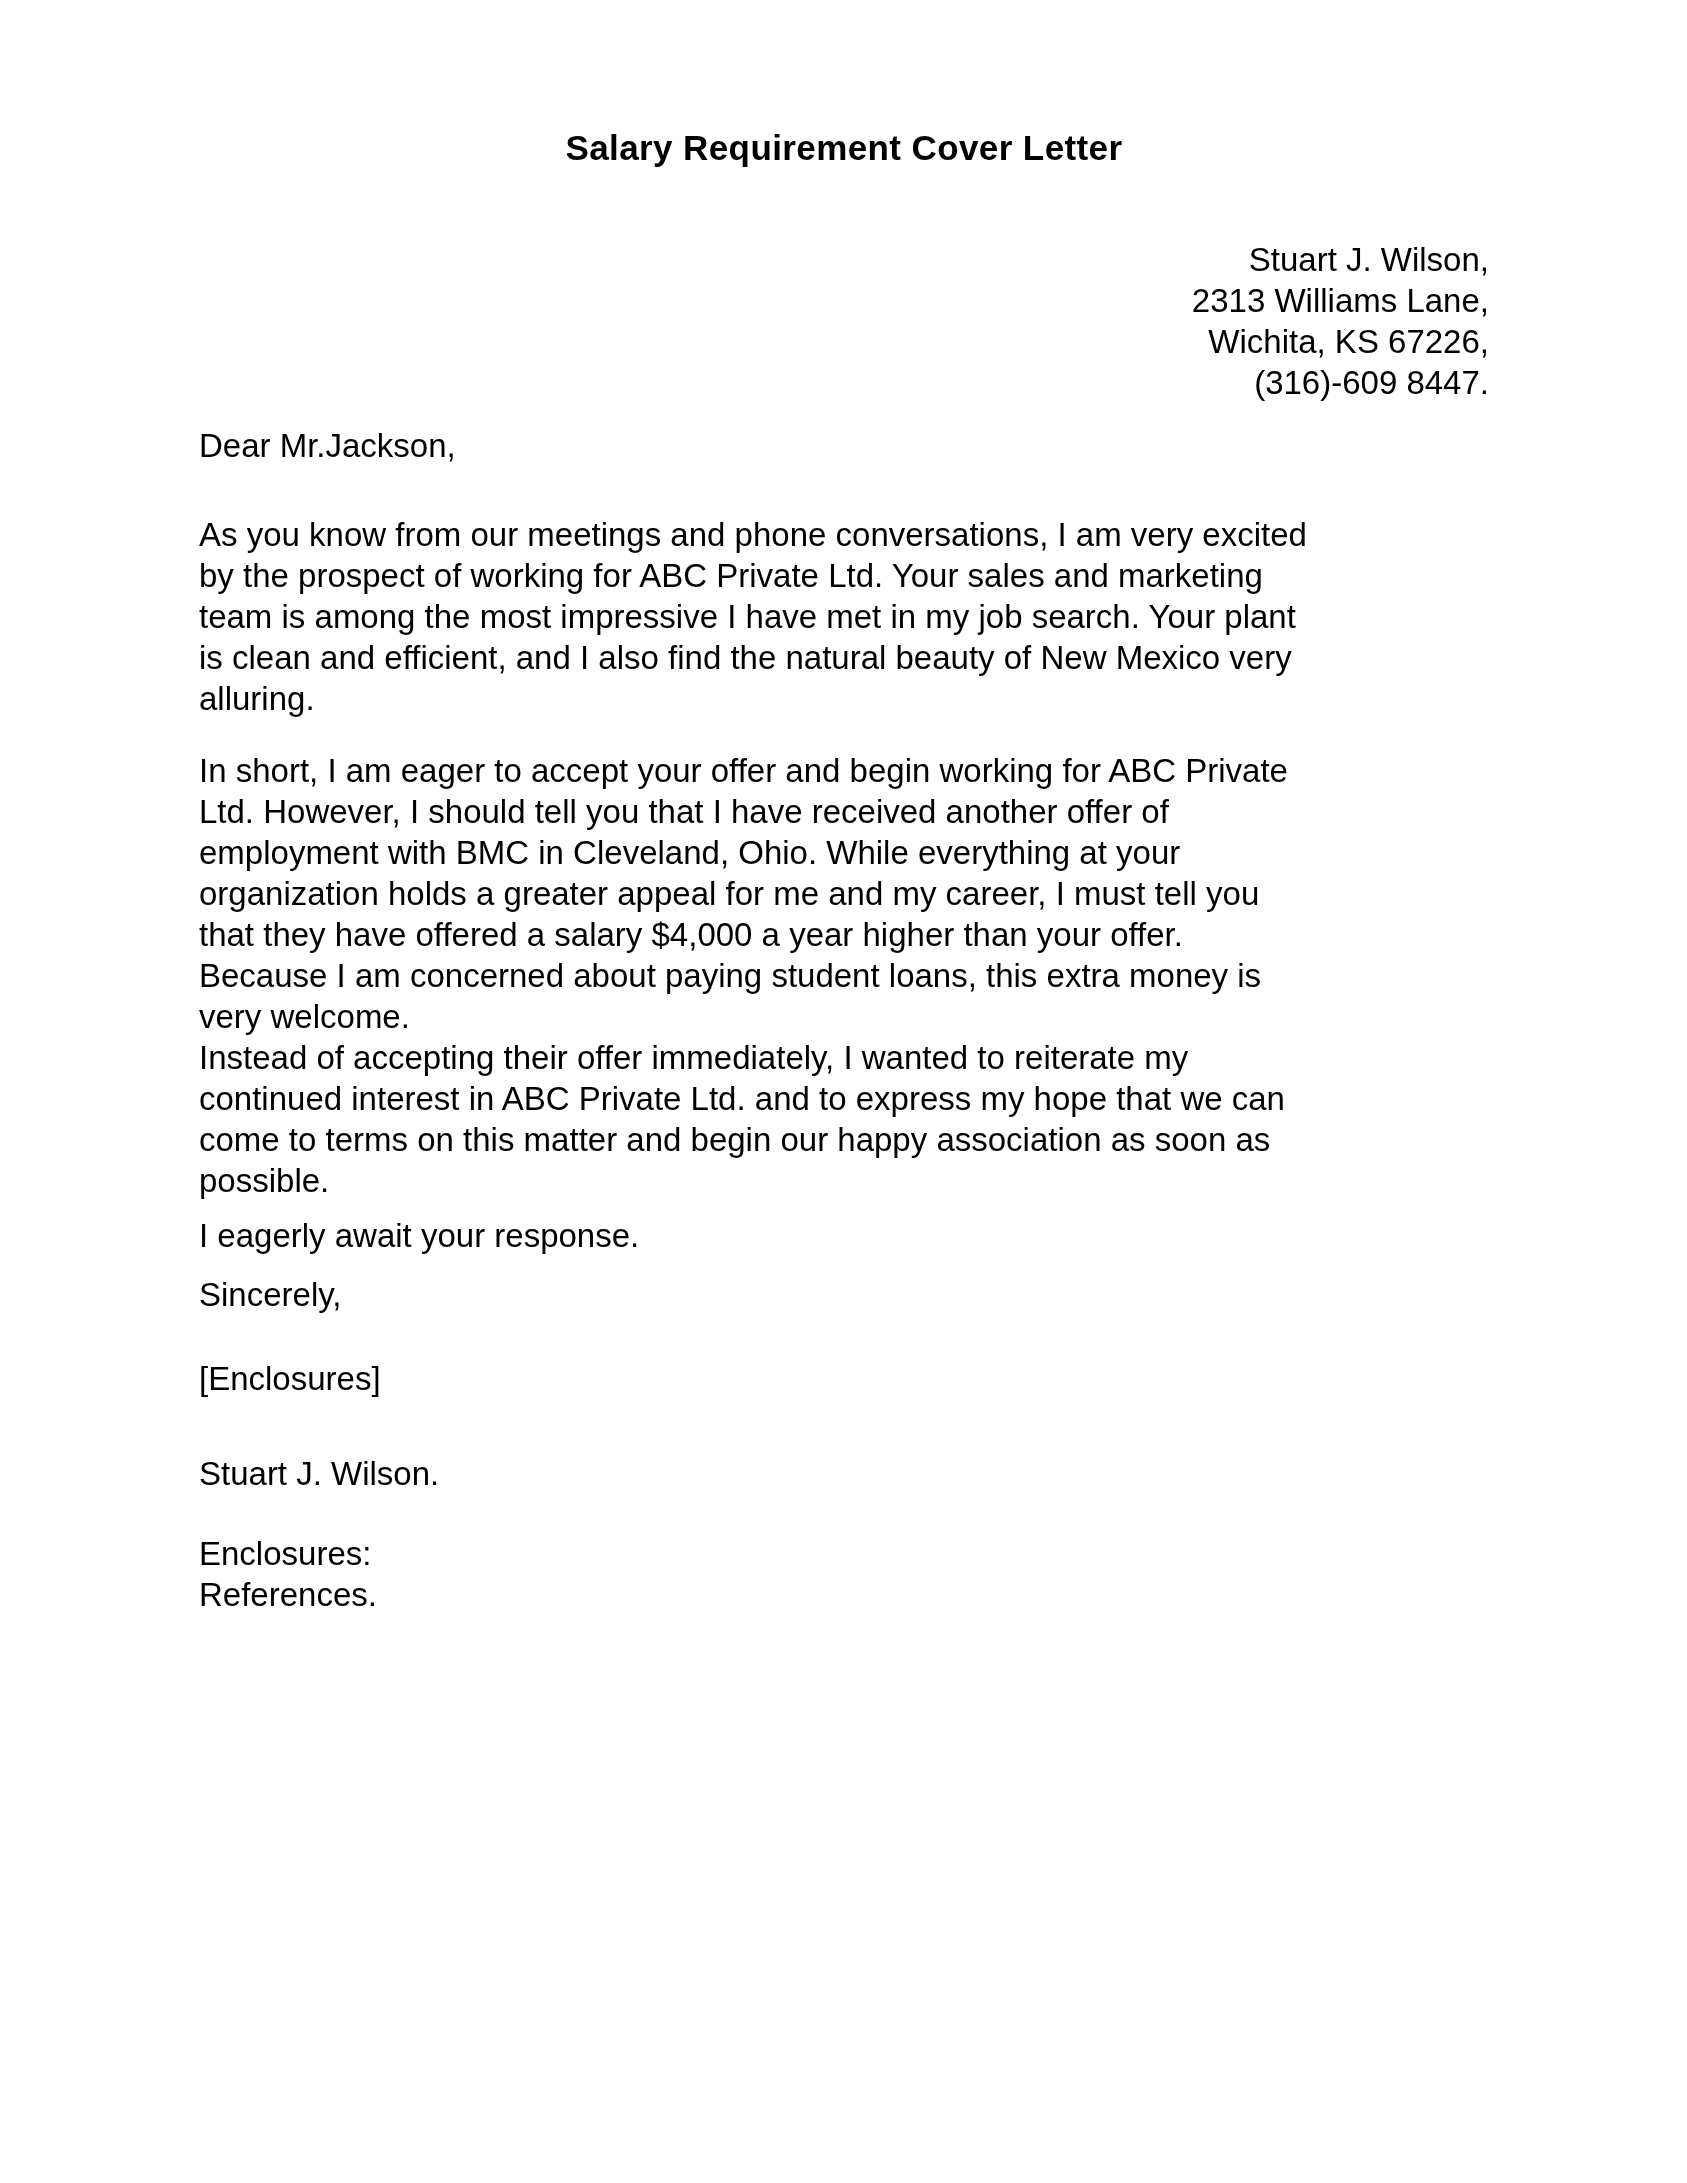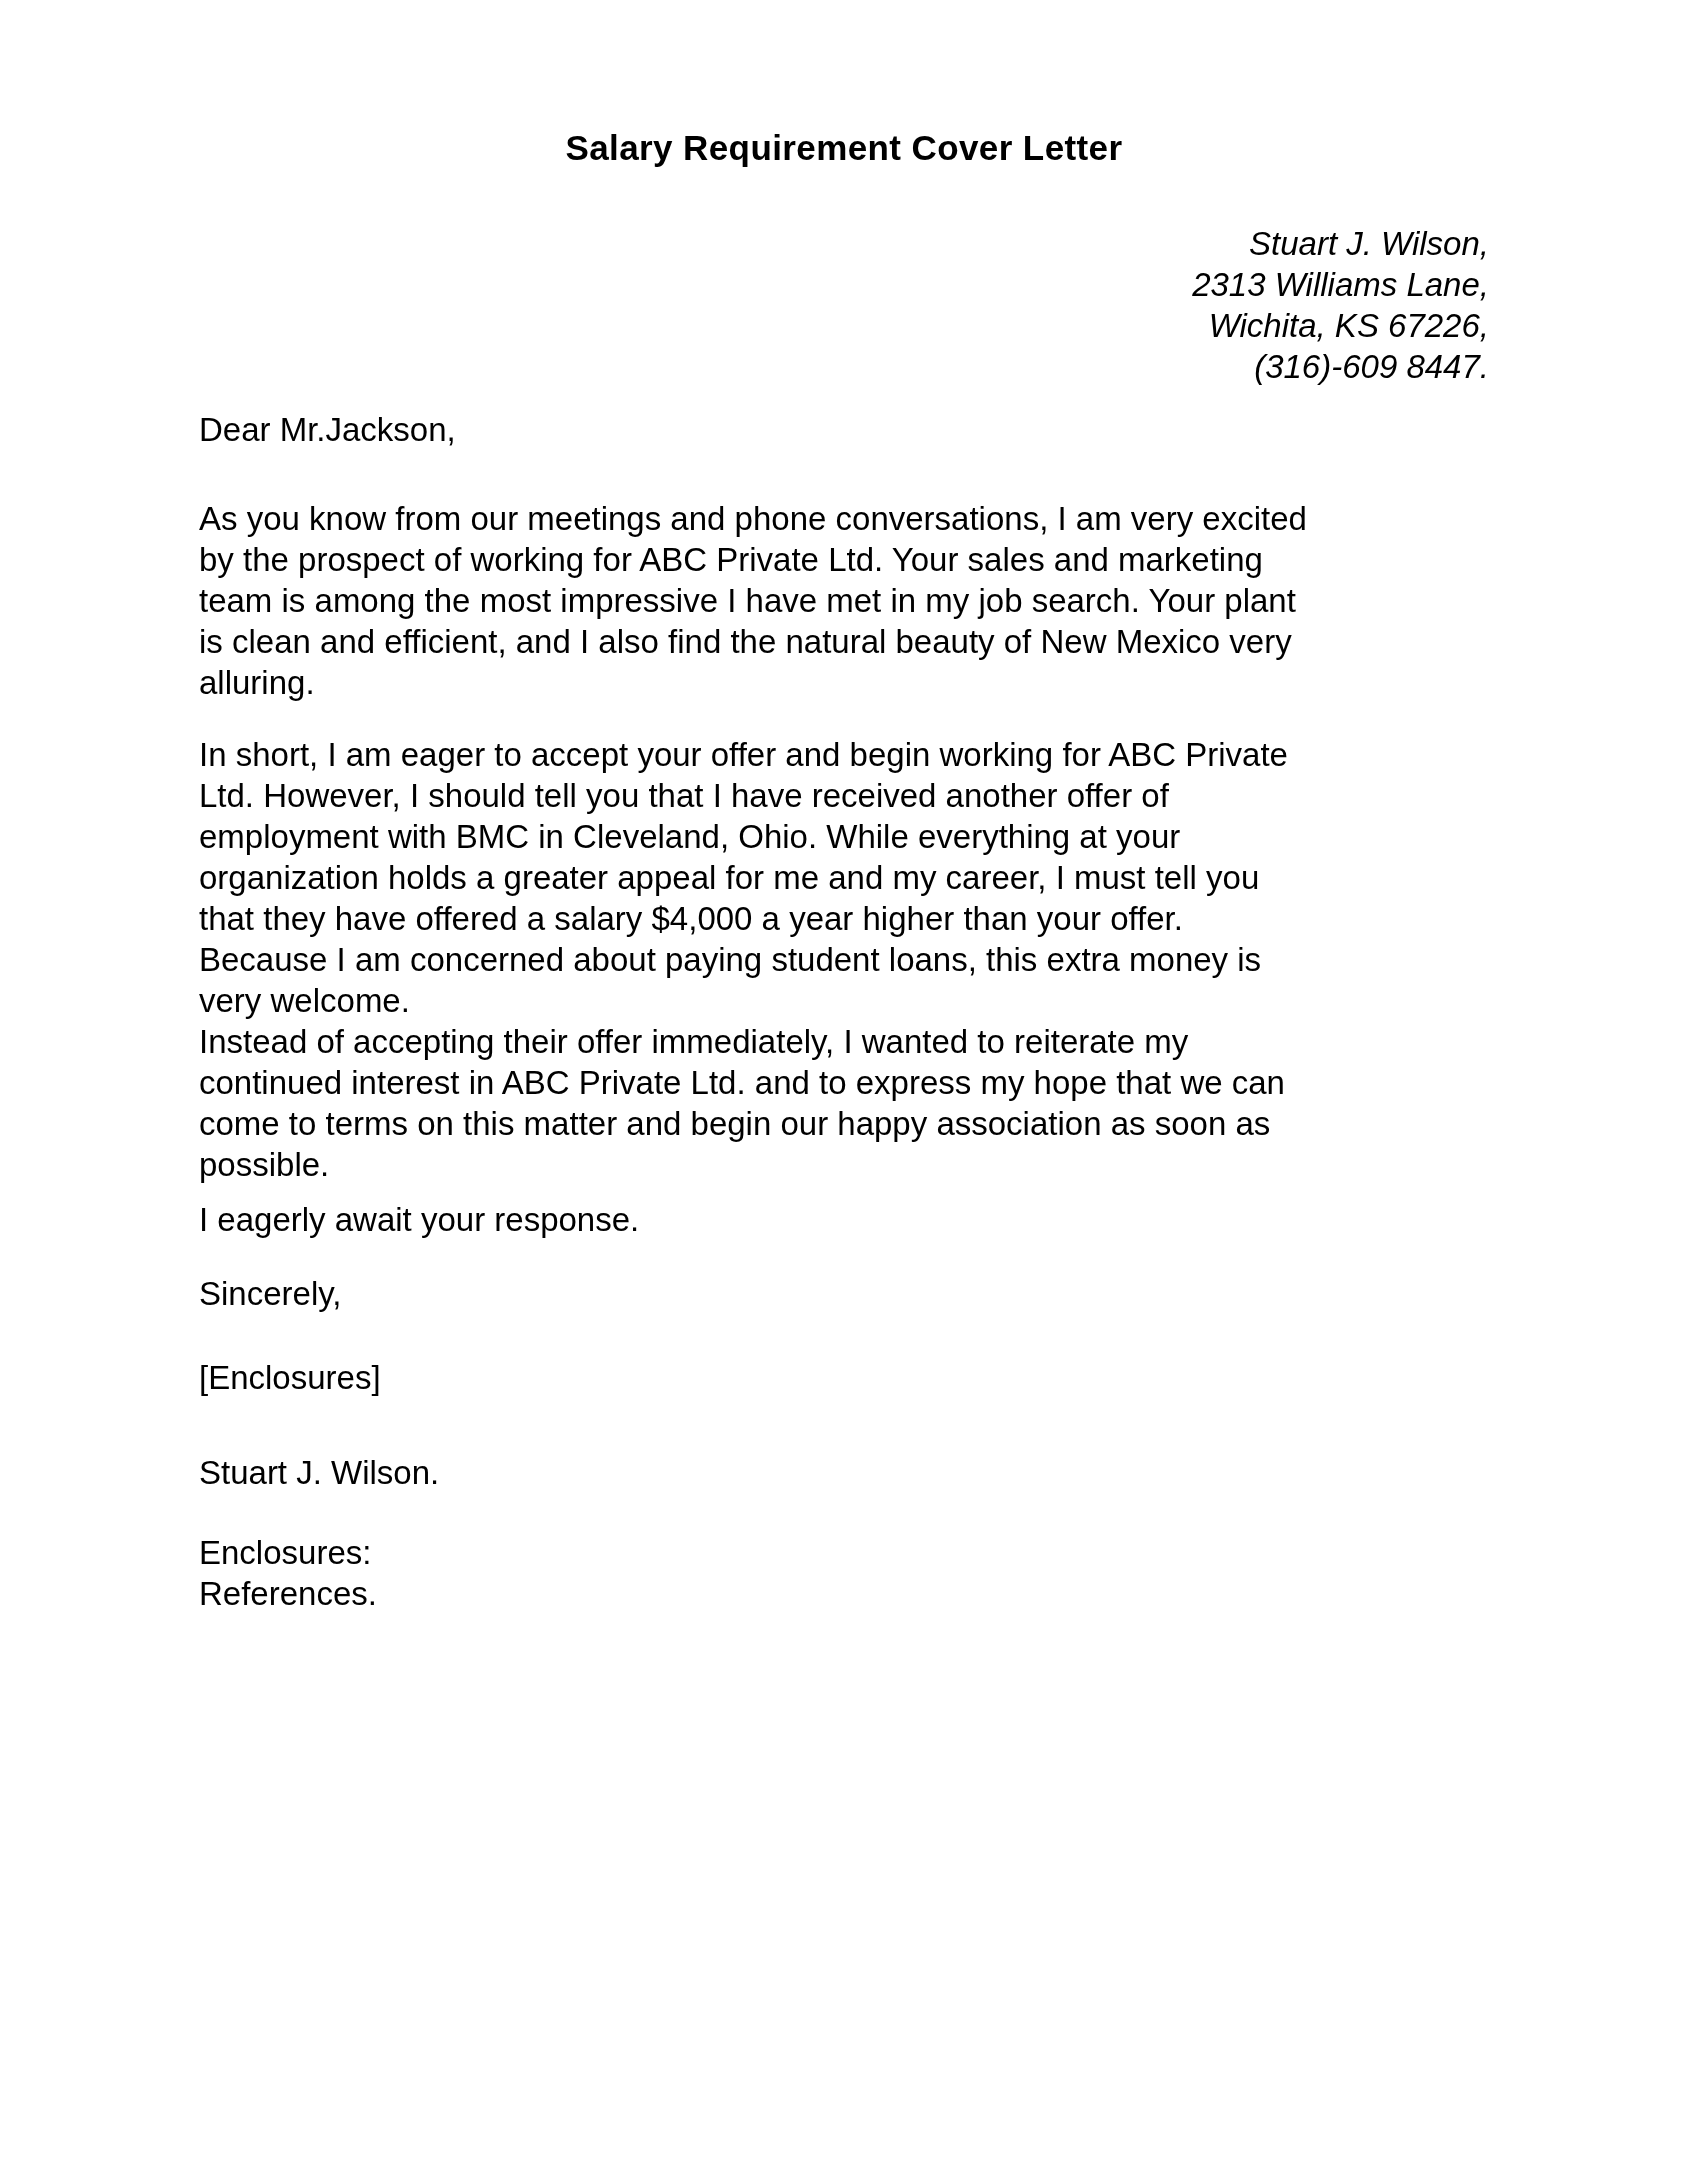--- a/index.html
+++ b/index.html
@@ -28,29 +28,29 @@
     font-size: 35px;
     font-weight: bold;
     text-align: center;
     line-height: 41px;
     margin: 0;
     letter-spacing: 0.4px;
   }
   .align-right { text-align: right; }
 
   
-  .sender      { margin-top: 55px; font-style: italic; }
+  .sender      { margin-top: 71px; }
   .dateline    { margin-top: 23.6px; }
   .recipient   { margin-top: 51px; }
   .salutation  { margin-top: 22px; }
   .para-1      { margin-top: 48px; }
   .para-2      { margin-top: 31px; }
   .para-3      { }
   .await-line  { margin-top: 14px; }
-  .closing     { margin-top: 33px; }
+  .closing     { margin-top: 18px; }
   .signature   { margin-top: 43px; }
   .signer      { margin-top: 54px; }
   .enclosures  { margin-top: 39px; }
 </style>
 </head>
 <body>
 
 <div class="page">
 
   <h1 class="title">Salary Requirement Cover Letter</h1>

